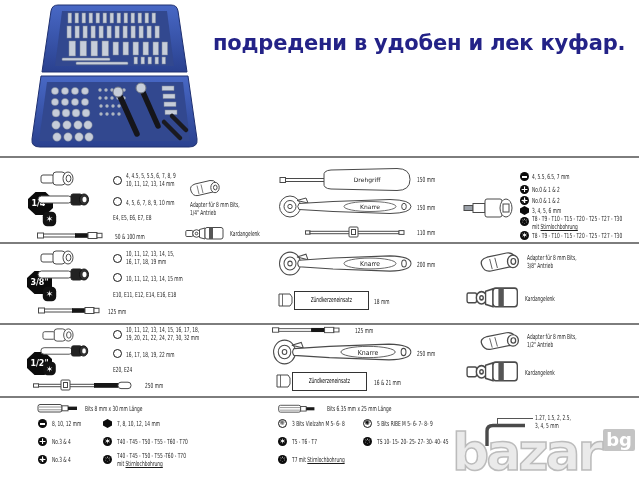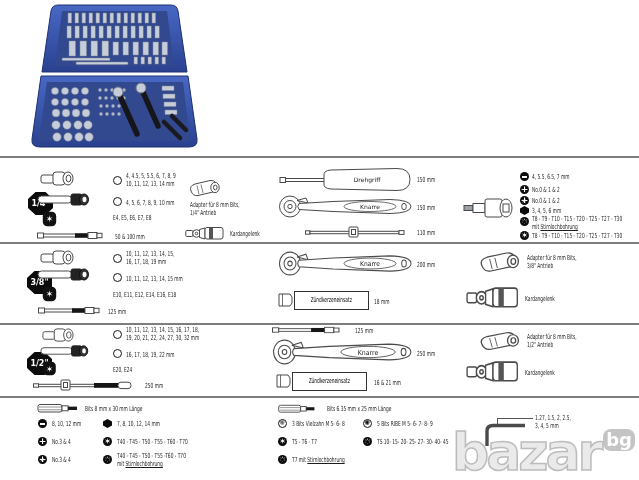--- a/index.html
+++ b/index.html
@@ -27,21 +27,21 @@
 .ic-viel{background:#fff;border:1.2px solid #161616}
 .ic-viel::after{content:"✺";color:#6f6f6f;font-size:7px;line-height:7px;left:0;top:0;width:6.6px;text-align:center}
 .ic-ribe{background:#fff;border:1.2px solid #161616}
 .ic-ribe::after{content:"✺";color:#101010;font-size:7px;line-height:7px;left:0;top:0;width:6.6px;text-align:center}
 .ln{fill:#fff;stroke:#4a4a4a;stroke-width:1}
 .spark{position:absolute;display:flex;align-items:center}
 .spark-box{border:1px solid #333;height:19px;flex:1;display:flex;align-items:center;justify-content:center;background:#fff}
 .spark-box span{font-size:7px;transform:scaleX(.62);white-space:nowrap}
 .wm{position:absolute;right:2px;top:429px;display:flex;align-items:flex-start;z-index:6;pointer-events:none}
 .wm-name{font-weight:bold;font-size:52px;line-height:46px;letter-spacing:-3px;color:rgba(228,228,228,.78);-webkit-text-stroke:1.5px rgba(178,178,178,.85)}
-.wm-tld{font-weight:bold;font-size:18px;line-height:18px;color:#fff;background:rgba(186,186,186,.85);border-radius:8px;padding:2px 3px;margin:0 2px 4px 3px;letter-spacing:0}
+.wm-tld{font-weight:bold;font-size:18px;line-height:18px;color:#fff;background:rgba(186,186,186,.85);border-radius:2px;padding:2px 3px;margin:0 2px 4px 3px;letter-spacing:0}
 .elbow{position:absolute;border-top:1px solid #555;border-left:1px solid #555}
 svg text{font-family:"DejaVu Sans",sans-serif}
 </style>
 </head>
 <body>
 
 <div id="stage">
 
   <svg class="abs" style="left:22px;top:2px" width="185" height="150" viewBox="0 0 185 150">
     <defs>
@@ -152,20 +152,21 @@
         <rect x="142" y="100" width="12" height="4.5"></rect>
         <rect x="143" y="108" width="12" height="4.5"></rect>
     </g>
     <g stroke="#1a1a20" stroke-width="4.5" stroke-linecap="round">
       <line x1="142" y1="120" x2="158" y2="136"></line>
       <line x1="150" y1="114" x2="164" y2="128"></line>
     </g>
   </svg>
 
   <div class="title">
+    <div>подредени в удобен и лек куфар.</div>
   </div>
 
   <div class="hr" style="top:156px"></div>
   <div class="hr" style="top:242px"></div>
   <div class="hr" style="top:323px"></div>
   <div class="hr" style="top:396px"></div>
 
   <div class="badge" style="left:28px;top:192px">1/4"</div>
 
   <svg class="abs" style="left:40px;top:170px" width="34" height="17" viewBox="0 0 34 17">

